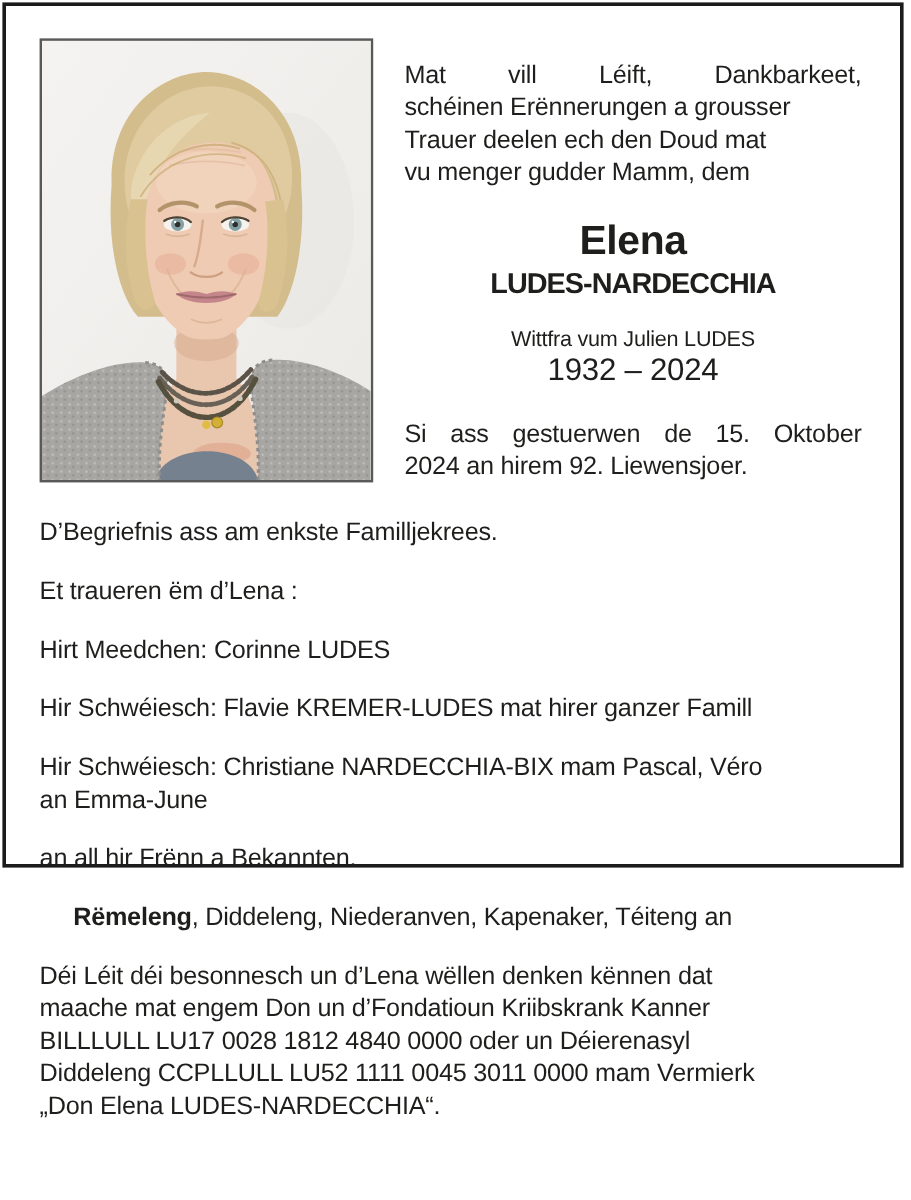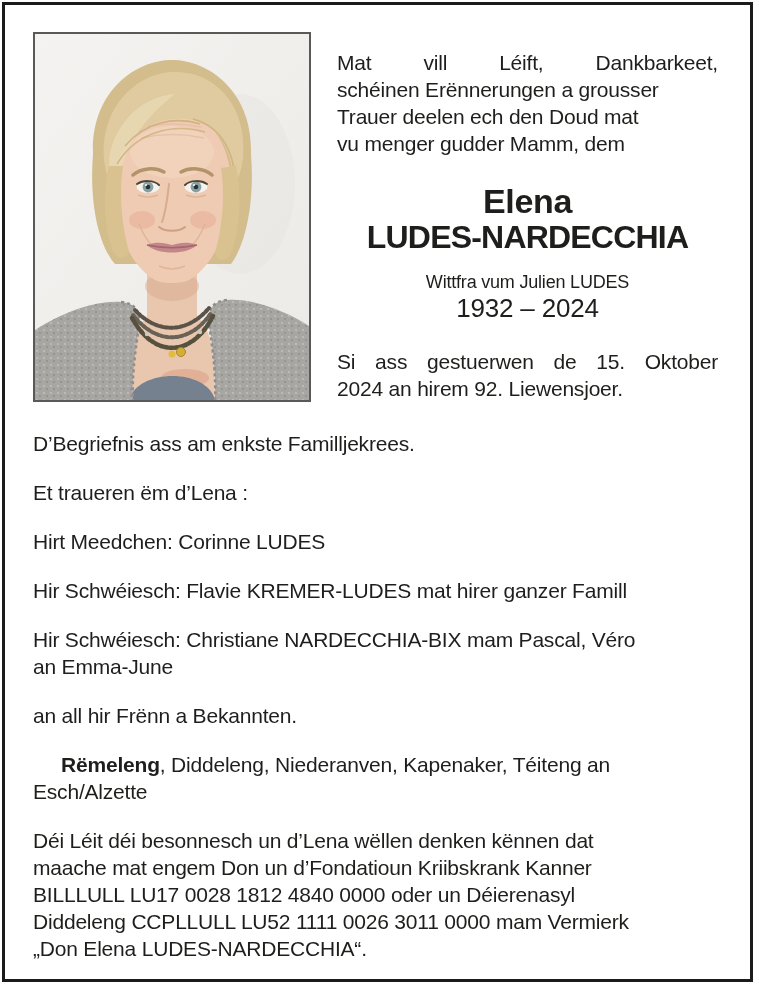--- a/index.html
+++ b/index.html
@@ -11,21 +11,21 @@
     width: 759px;
     height: 1000px;
     position: relative;
     font-family: "Liberation Sans", "DejaVu Sans", sans-serif;
     color: #1e1e1c;
     -webkit-font-smoothing: antialiased;
   }
   .sheet {
     position: absolute;
     top: 2px; left: 2px;
-    width: 751px; height: 980px;
+    width: 751px; height: 721px;
     box-sizing: border-box;
     border: 3px solid #1b1b1b;
     padding: 27px 32px 0 28px;
     background: #ffffff;
     font-size: 21px;
     line-height: 27px;
     letter-spacing: -0.2px;
   }
   .top-row { display: flex; }
   .photo-frame {
@@ -44,21 +44,21 @@
     text-align: justify;
     text-align-last: justify;
   }
 
   .intro { margin-top: 17px; }
   .name-block { margin-top: 27px; text-align: center; }
   .first-name {
     font-size: 34px; font-weight: 700; line-height: 34px; letter-spacing: -0.3px;
   }
   .last-name {
-    font-size: 32px; font-weight: 700; line-height: 38px; letter-spacing: -0.8px;
+    font-size: 24px; font-weight: 700; line-height: 38px; letter-spacing: -0.8px;
   }
   .relation { margin-top: 13px; font-size: 18px; line-height: 26px; }
   .years { font-size: 26px; line-height: 26px; }
   .death { margin-top: 27px; }
 
   .body-col { margin-top: 28px; }
   .para { margin-bottom: 22px; }
   .para:last-child { margin-bottom: 0; }
   .bold { font-weight: 700; margin-left: 28px; }
 </style>
@@ -202,24 +202,23 @@
         <div>Hir Schwéiesch: Christiane NARDECCHIA-BIX mam Pascal, Véro</div>
         <div>an Emma-June</div>
       </div>
 
     <div class="para lines">
         <div>an all hir Frënn a Bekannten.</div>
       </div>
 
     <div class="para">
       <div style="white-space:nowrap;"><span class="bold">Rëmeleng</span><span>, Diddeleng, Niederanven, Kapenaker, Téiteng an</span></div>
-      <div>Esch/Alzette</div>
     </div>
 
     <div class="para lines">
         <div>Déi Léit déi besonnesch un d’Lena wëllen denken kënnen dat</div>
         <div>maache mat engem Don un d’Fondatioun Kriibskrank Kanner</div>
         <div>BILLLULL  LU17 0028 1812 4840 0000 oder un Déierenasyl</div>
-        <div>Diddeleng CCPLLULL LU52 1111 0026 3011 0000 mam Vermierk</div>
+        <div>Diddeleng CCPLLULL LU52 1111 0045 3011 0000 mam Vermierk</div>
         <div>„Don Elena LUDES-NARDECCHIA“.</div>
       </div>
   </div>
 </div>
 
 </body></html>

